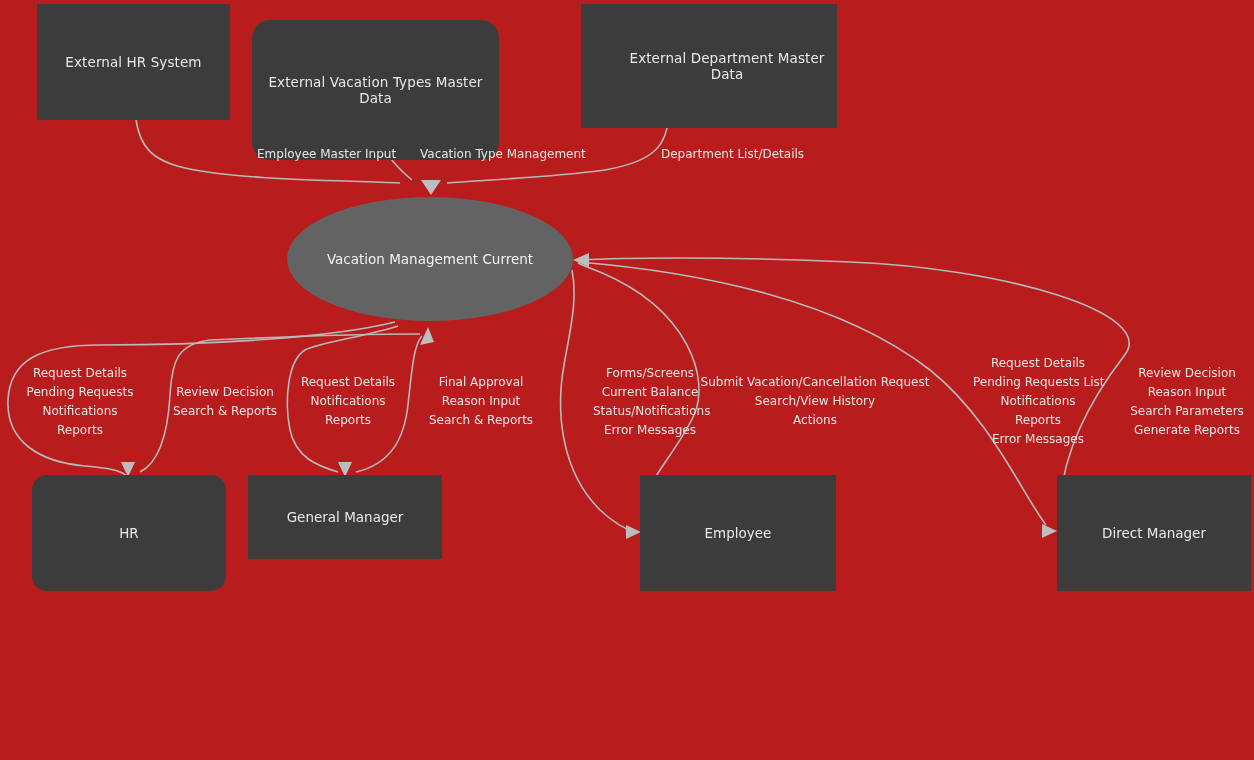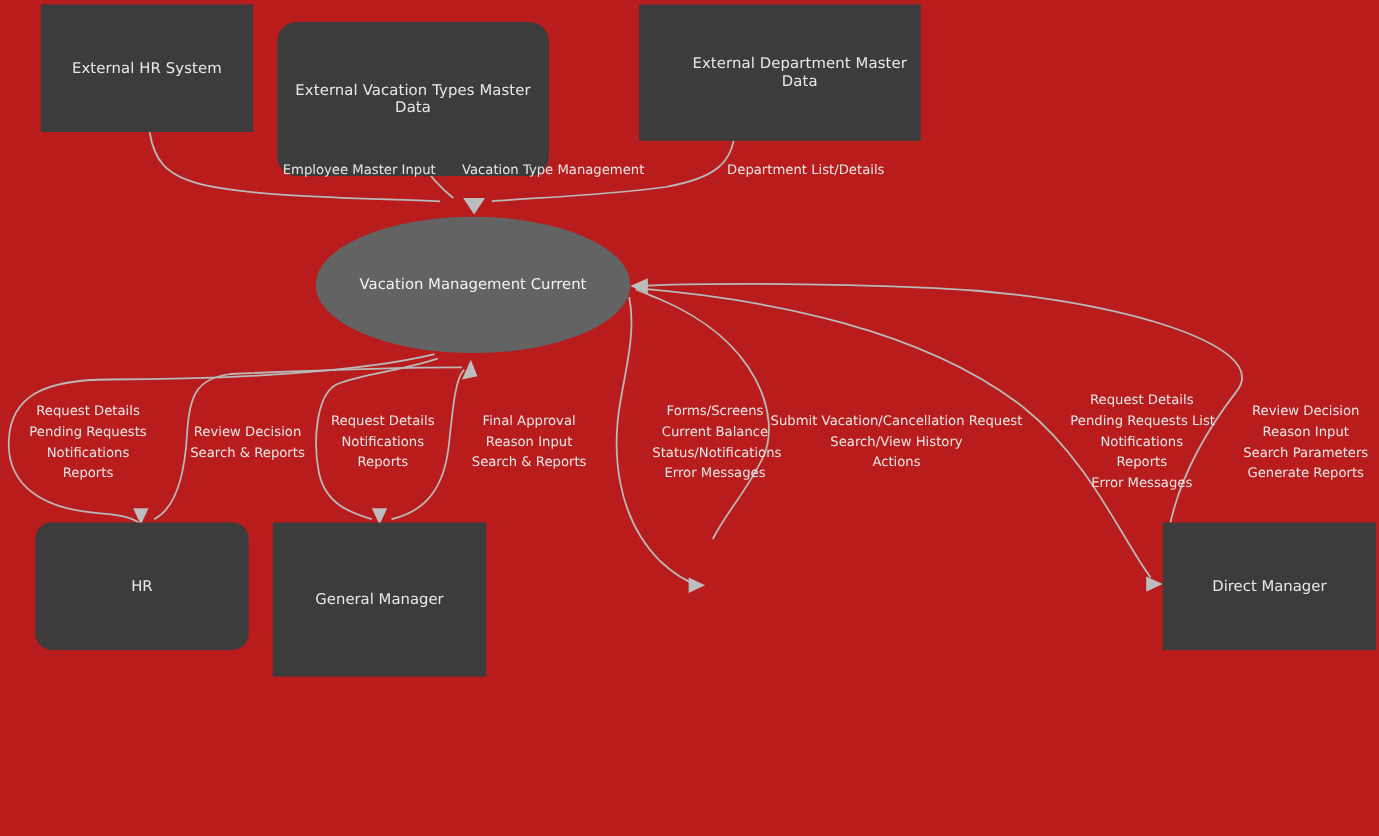--- a/index.html
+++ b/index.html
@@ -136,24 +136,27 @@
   </div>
 
   <div class="process-ellipse" style="left:287px; top:197px; width:286px; height:124px;">
     <span>Vacation Management Current</span>
   </div>
 
   <div class="actor-box" style="left:32px; top:475px; width:194px; height:116px;border-radius:15px;">
     <span>HR</span>
   </div>
 
-  <div class="actor-box" style="left:248px; top:475px; width:194px; height:140px;">
+  <div class="actor-box" style="left:248px; top:475px; width:194px; height:84px;">
     <span>General Manager</span>
   </div>
 
+  <div class="actor-box" style="left:640px; top:475px; width:196px; height:116px;">
+    <span>Employee</span>
+  </div>
 
   <div class="actor-box" style="left:1057px; top:475px; width:194px; height:116px;">
     <span>Direct Manager</span>
   </div>
 
   <div class="edge-label single" style="left:257px; top:145px;">Employee Master Input</div>
 
   <div class="edge-label single" style="left:420px; top:145px;">Vacation Type Management</div>
 
   <div class="edge-label single" style="left:661px; top:145px;">Department List/Details</div>

